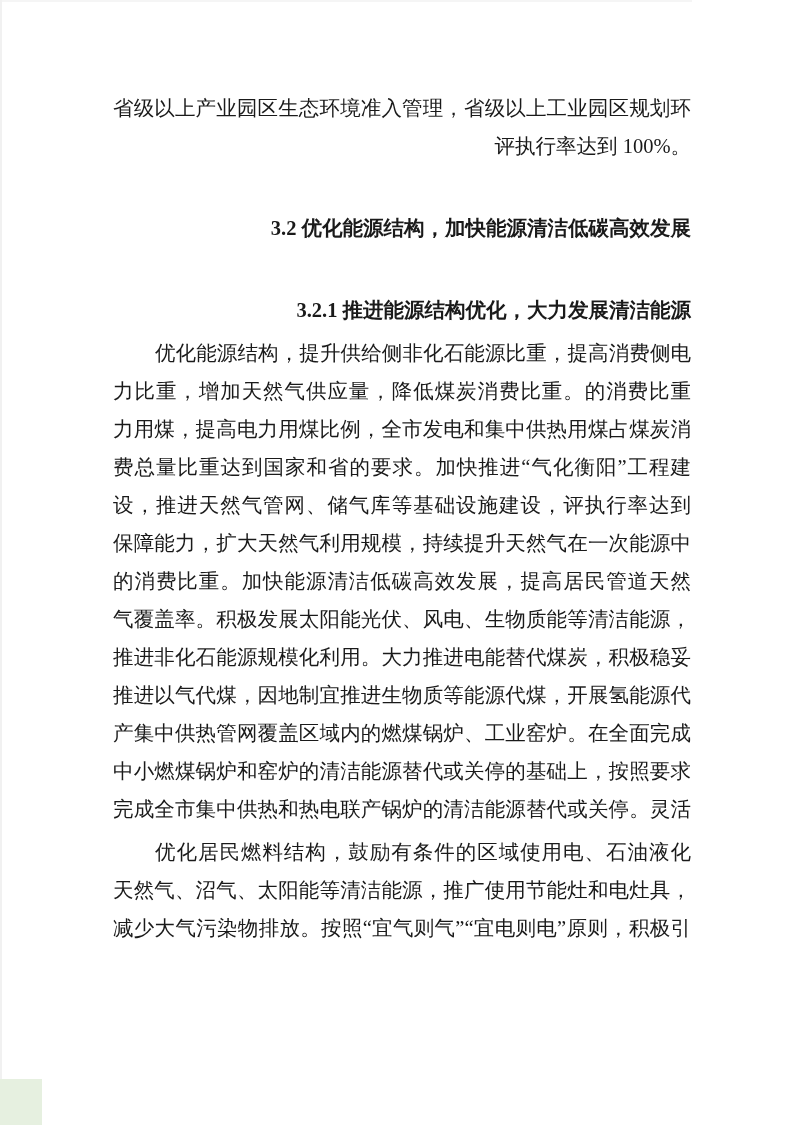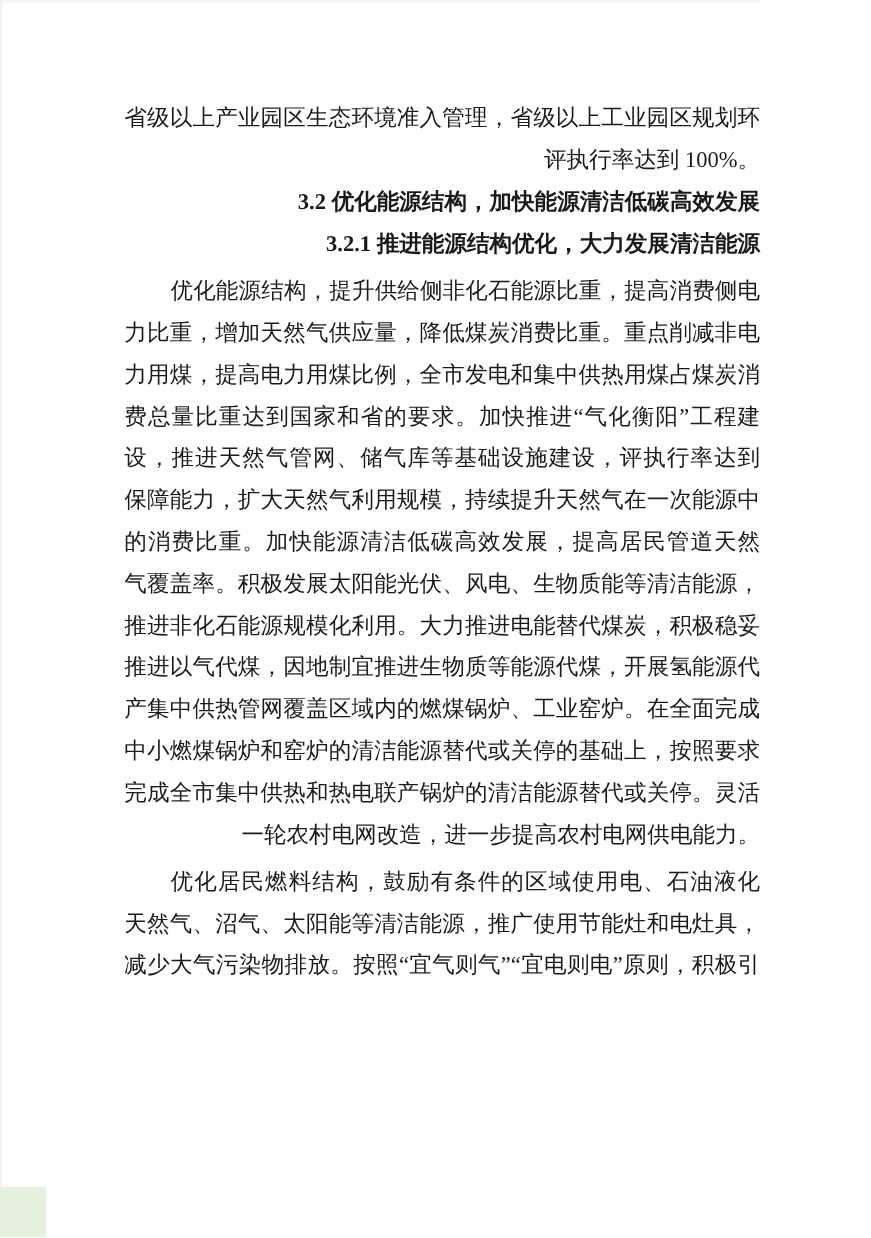--- a/index.html
+++ b/index.html
@@ -36,20 +36,21 @@
     text-align-last: justify;
     text-justify: inter-character;
     overflow: hidden;
   }
   .line.indent {
     padding-left: 42px;
   }
   .line.bold {
     font-weight: 700;
     font-family: "Liberation Serif", "DejaVu Serif", serif;
+    margin-top: 44px;
   }
   .line.para {
     margin-top: 5px;
   }
   .corner-mark {
     position: absolute;
     left: 0;
     bottom: 0;
     width: 42px;
     height: 46px;
@@ -60,31 +61,30 @@
 <body>
 
 <div class="page" style="background: rgb(255, 255, 255); color: rgb(26, 26, 26);">
   <div class="text-column">
 
   <div class="line just">省级以上产业园区生态环境准入管理，省级以上工业园区规划环</div>
       <div class="line">评执行率达到 100%。</div>
       <div class="line bold indent">3.2 优化能源结构，加快能源清洁低碳高效发展</div>
       <div class="line bold indent">3.2.1 推进能源结构优化，大力发展清洁能源</div>
       <div class="line indent just para">优化能源结构，提升供给侧非化石能源比重，提高消费侧电</div>
-      <div class="line just">力比重，增加天然气供应量，降低煤炭消费比重。重点削减非电</div>
+      <div class="line just">力比重，增加天然气供应量，降低煤炭消费比重。的消费比重</div>
       <div class="line just">力用煤，提高电力用煤比例，全市发电和集中供热用煤占煤炭消</div>
       <div class="line just">费总量比重达到国家和省的要求。加快推进“气化衡阳”工程建</div>
       <div class="line just">设，推进天然气管网、储气库等基础设施建设，评执行率达到</div>
       <div class="line just">保障能力，扩大天然气利用规模，持续提升天然气在一次能源中</div>
       <div class="line just">的消费比重。加快能源清洁低碳高效发展，提高居民管道天然</div>
       <div class="line just">气覆盖率。积极发展太阳能光伏、风电、生物质能等清洁能源，</div>
       <div class="line just">推进非化石能源规模化利用。大力推进电能替代煤炭，积极稳妥</div>
       <div class="line just">推进以气代煤，因地制宜推进生物质等能源代煤，开展氢能源代</div>
       <div class="line just">产集中供热管网覆盖区域内的燃煤锅炉、工业窑炉。在全面完成</div>
       <div class="line just">中小燃煤锅炉和窑炉的清洁能源替代或关停的基础上，按照要求</div>
       <div class="line just">完成全市集中供热和热电联产锅炉的清洁能源替代或关停。灵活</div>
-      <div class="line">一轮农村电网改造，进一步提高农村电网供电能力。</div>
       <div class="line indent just para">优化居民燃料结构，鼓励有条件的区域使用电、石油液化气、</div>
       <div class="line just">天然气、沼气、太阳能等清洁能源，推广使用节能灶和电灶具，</div>
       <div class="line just">减少大气污染物排放。按照“宜气则气”“宜电则电”原则，积极引</div>
     </div>
   <div class="corner-mark" style="background: rgb(230, 240, 224);"></div>
 </div>
 
 </body></html>

